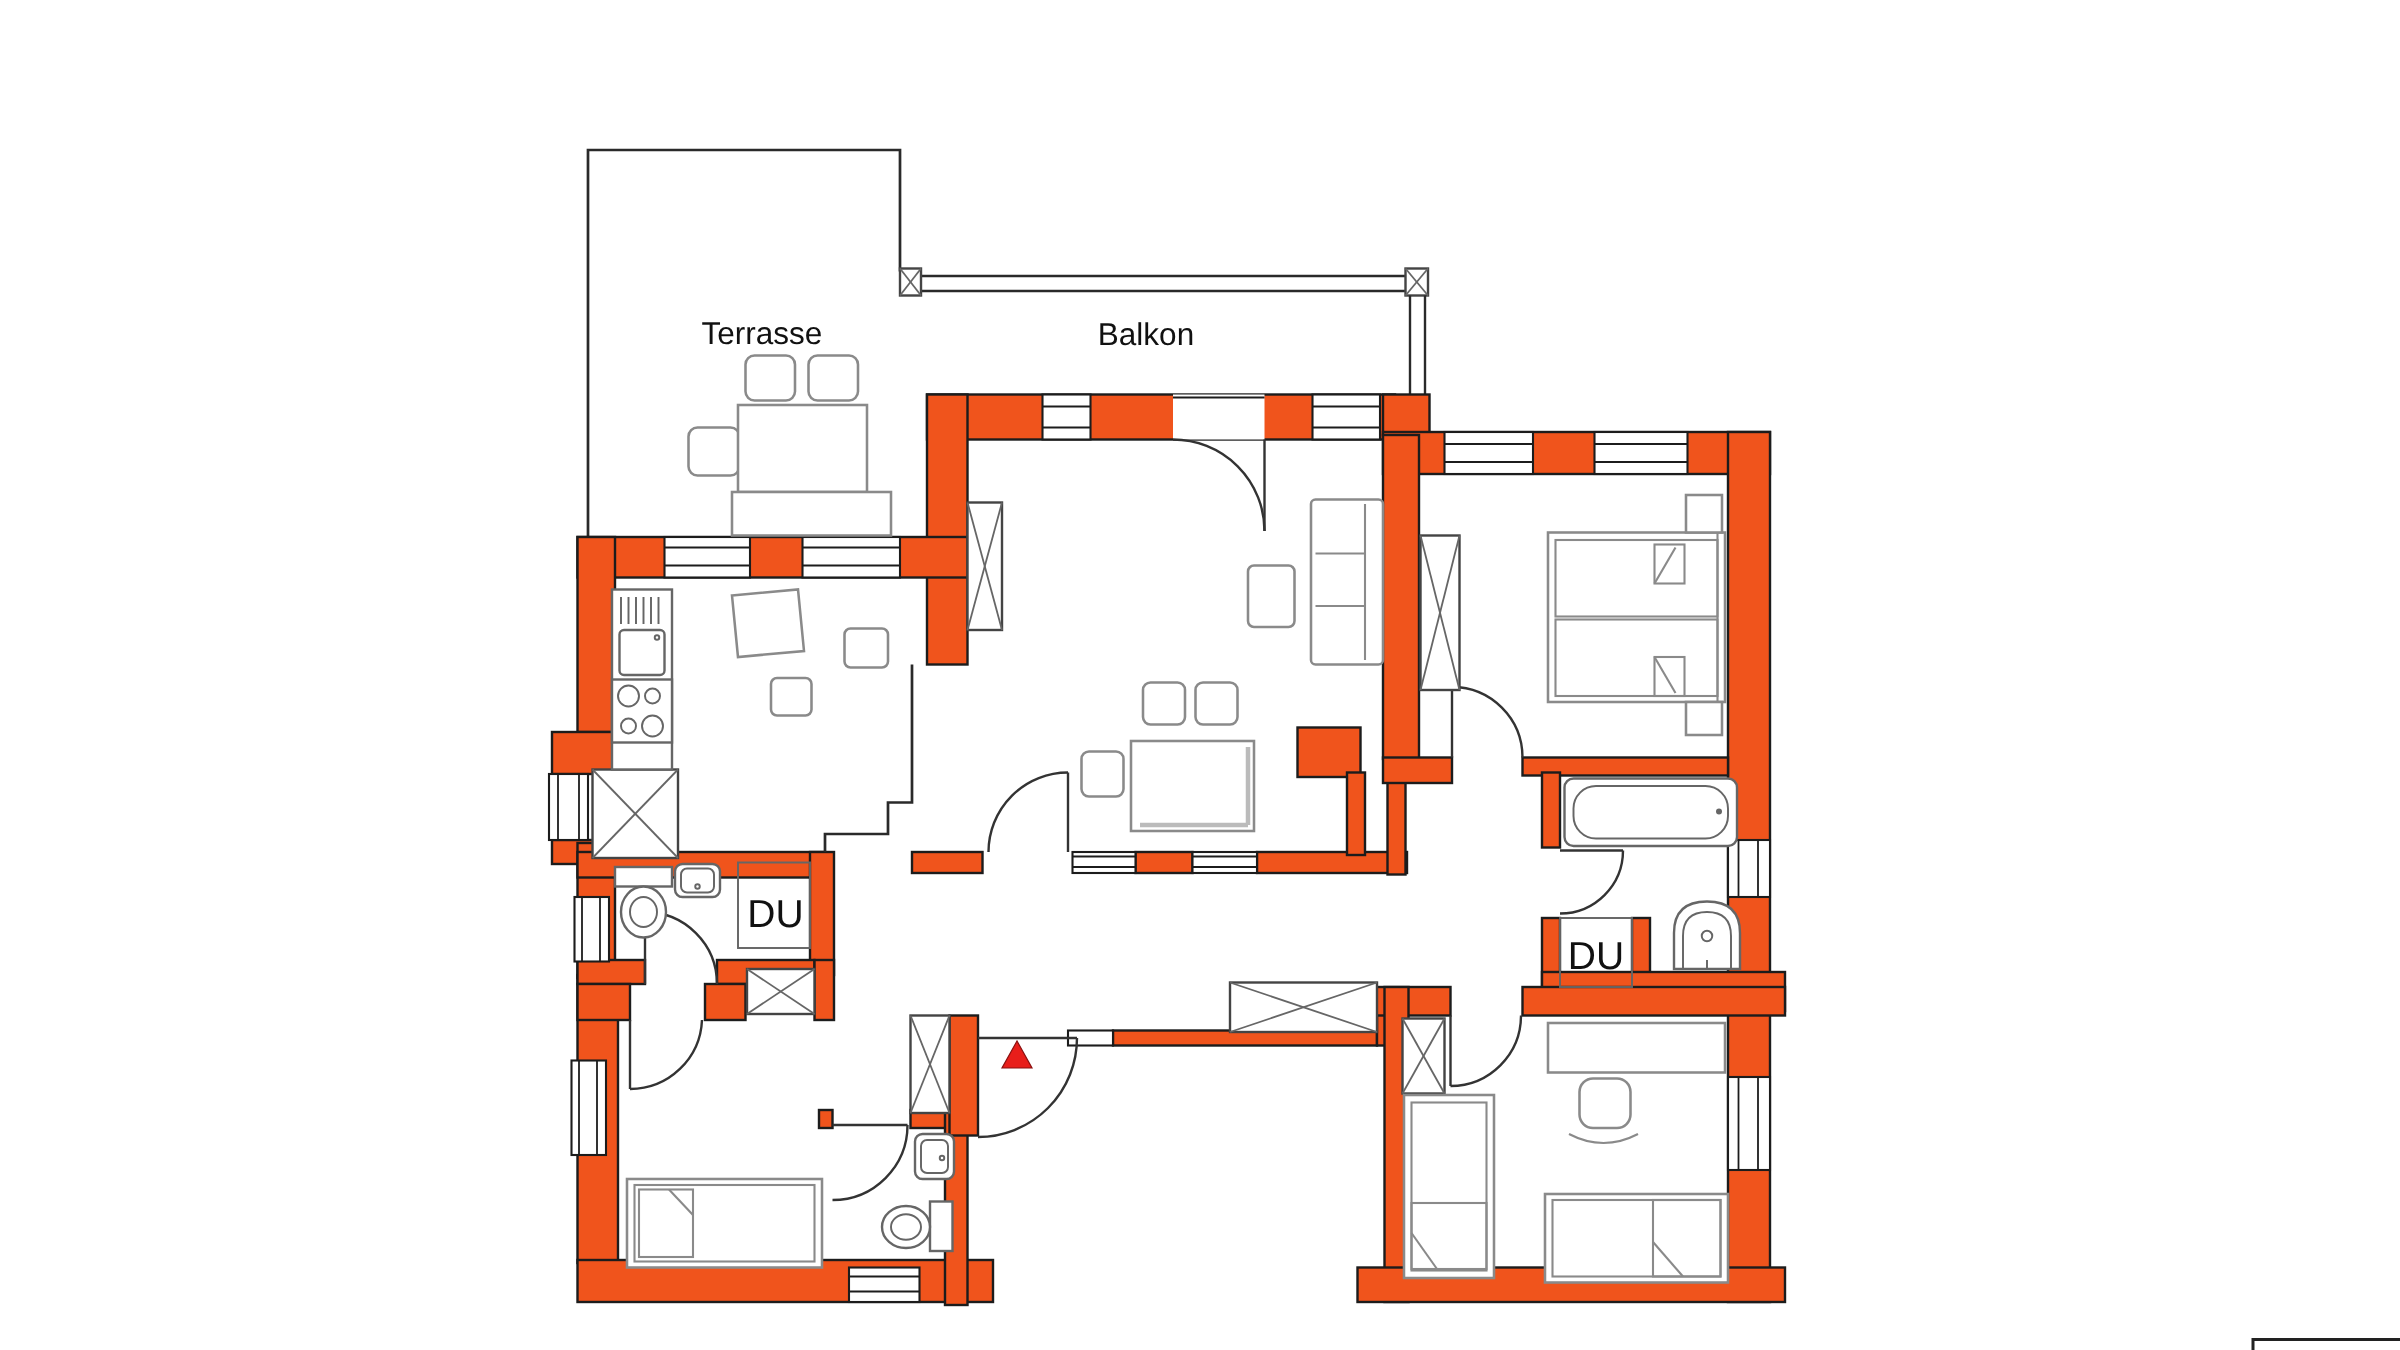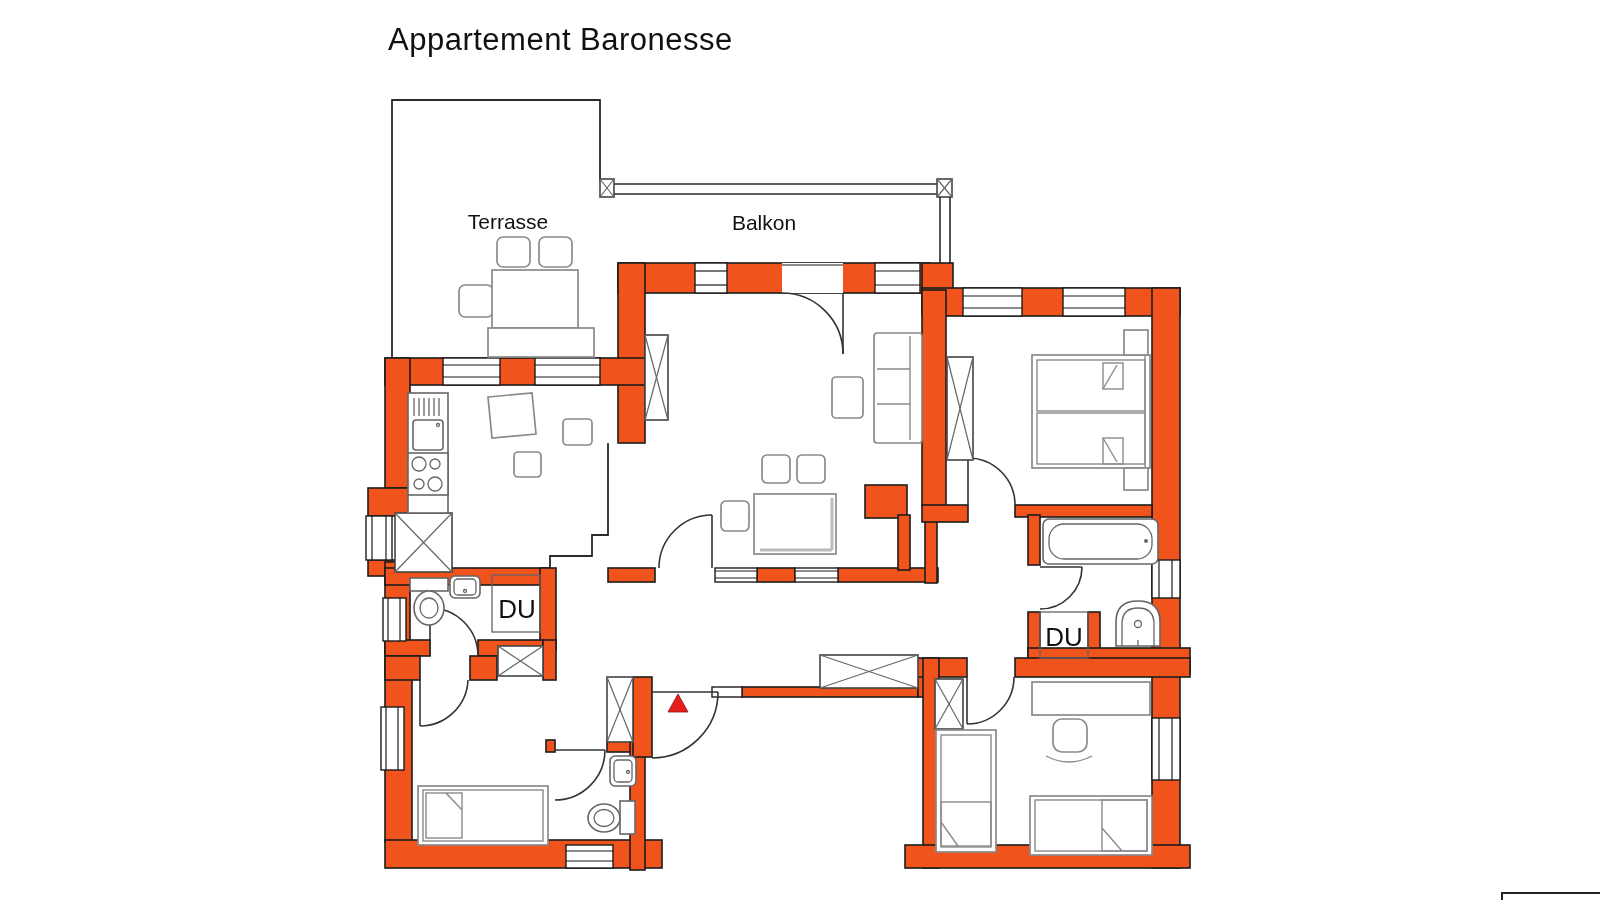--- a/index.html
+++ b/index.html
@@ -21,21 +21,20 @@
   svg .xline{stroke:#666;stroke-width:1.2;fill:none;}
   svg .lbl{fill:#111;font-family:"Liberation Sans",sans-serif;font-size:21px;}
   svg .lbl-du{fill:#111;font-family:"Liberation Sans",sans-serif;font-size:26px;}
   svg .marker{fill:var(--entry-color,#E81E1A);stroke:#8a1010;stroke-width:0.8;}
   svg .artifact{stroke:#222;stroke-width:2;fill:none;}
 </style>
 </head>
 <body>
 
 <div class="canvas">
-  <div class="title">Appartement Baronesse</div>
 
   <svg width="1600" height="900" viewBox="0 0 1600 900">
 
     <g>
       <path class="thin" d="M 392,358 L 392,100 L 600,100 L 600,181"></path>
     </g>
     <g>
       <line class="rail" x1="614" y1="184" x2="937" y2="184"></line>
       <line class="rail" x1="614" y1="194" x2="937" y2="194"></line>
       <rect class="xbox" x="600" y="179" width="14" height="18"></rect>

